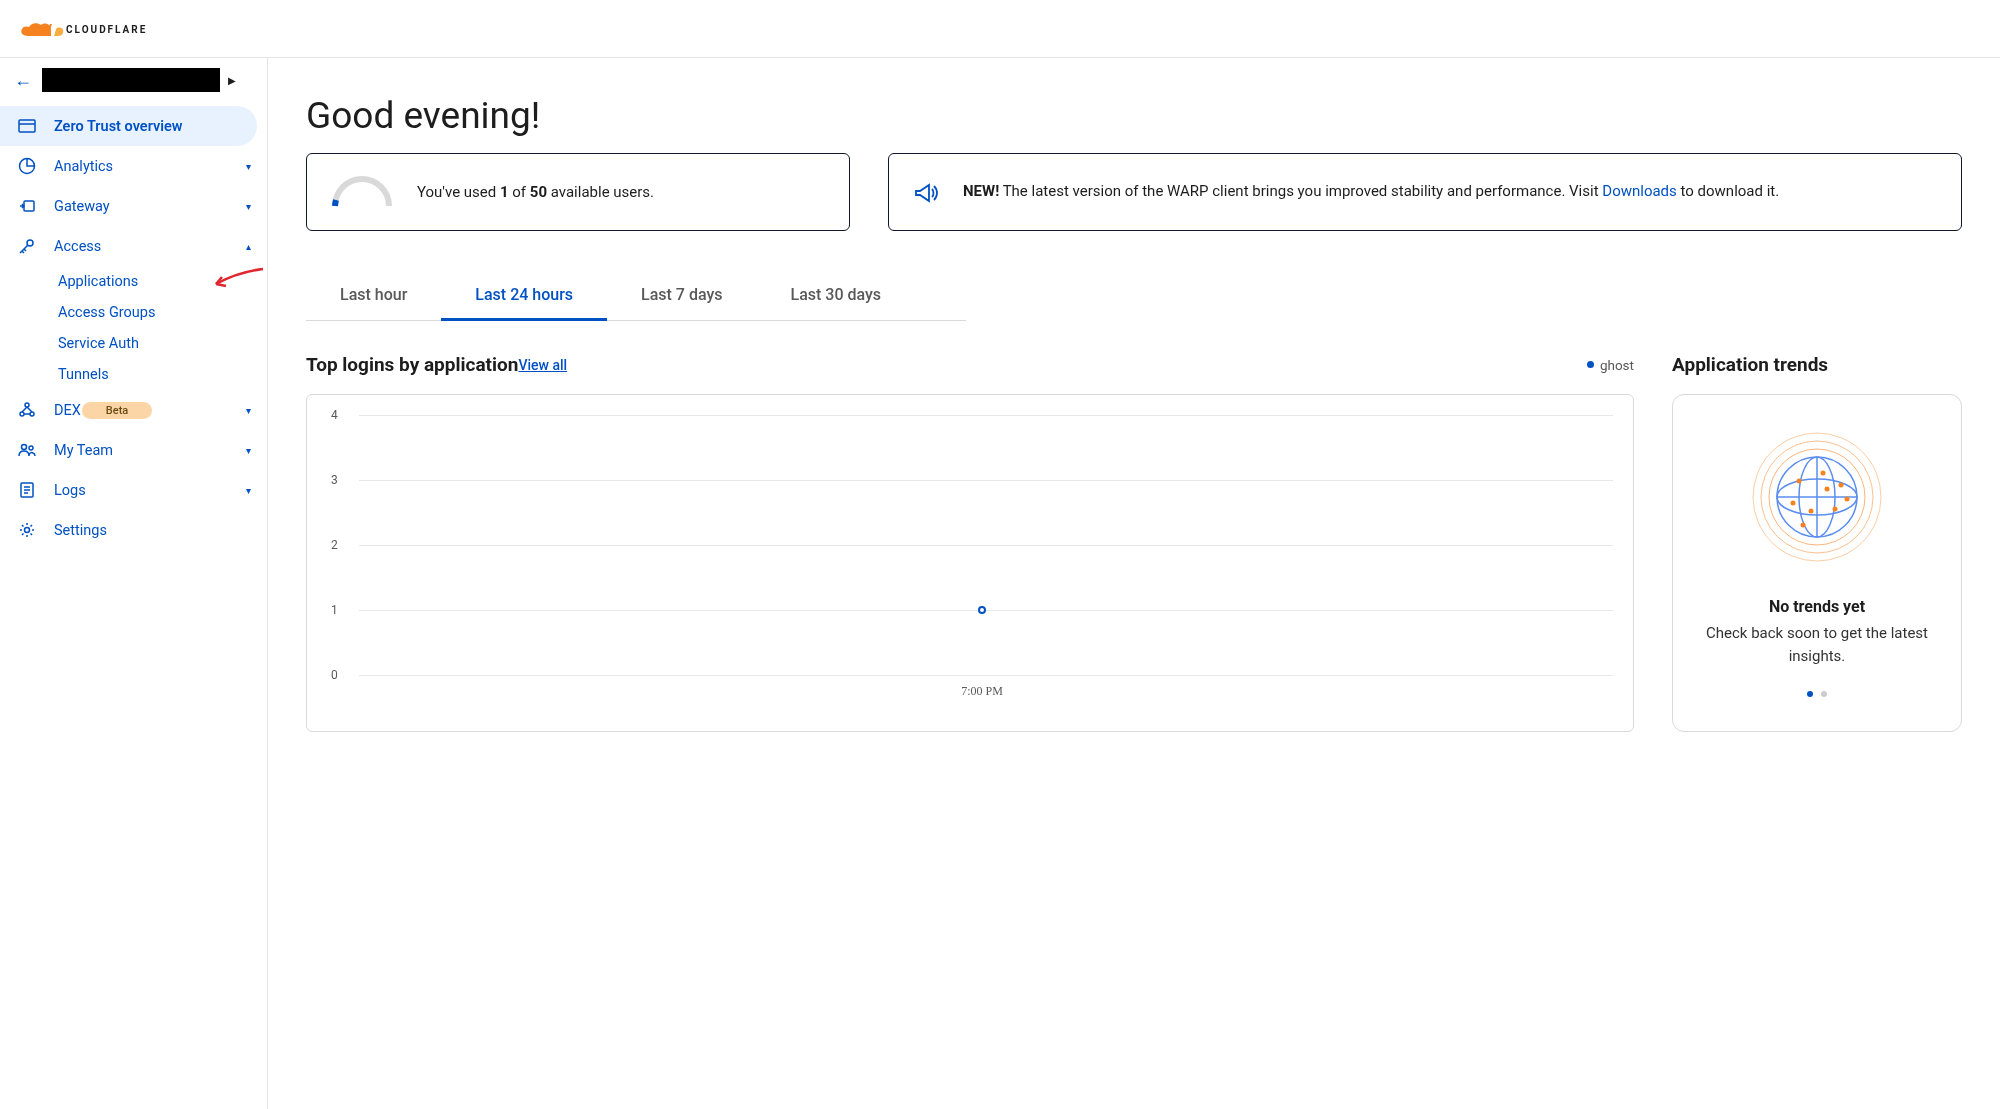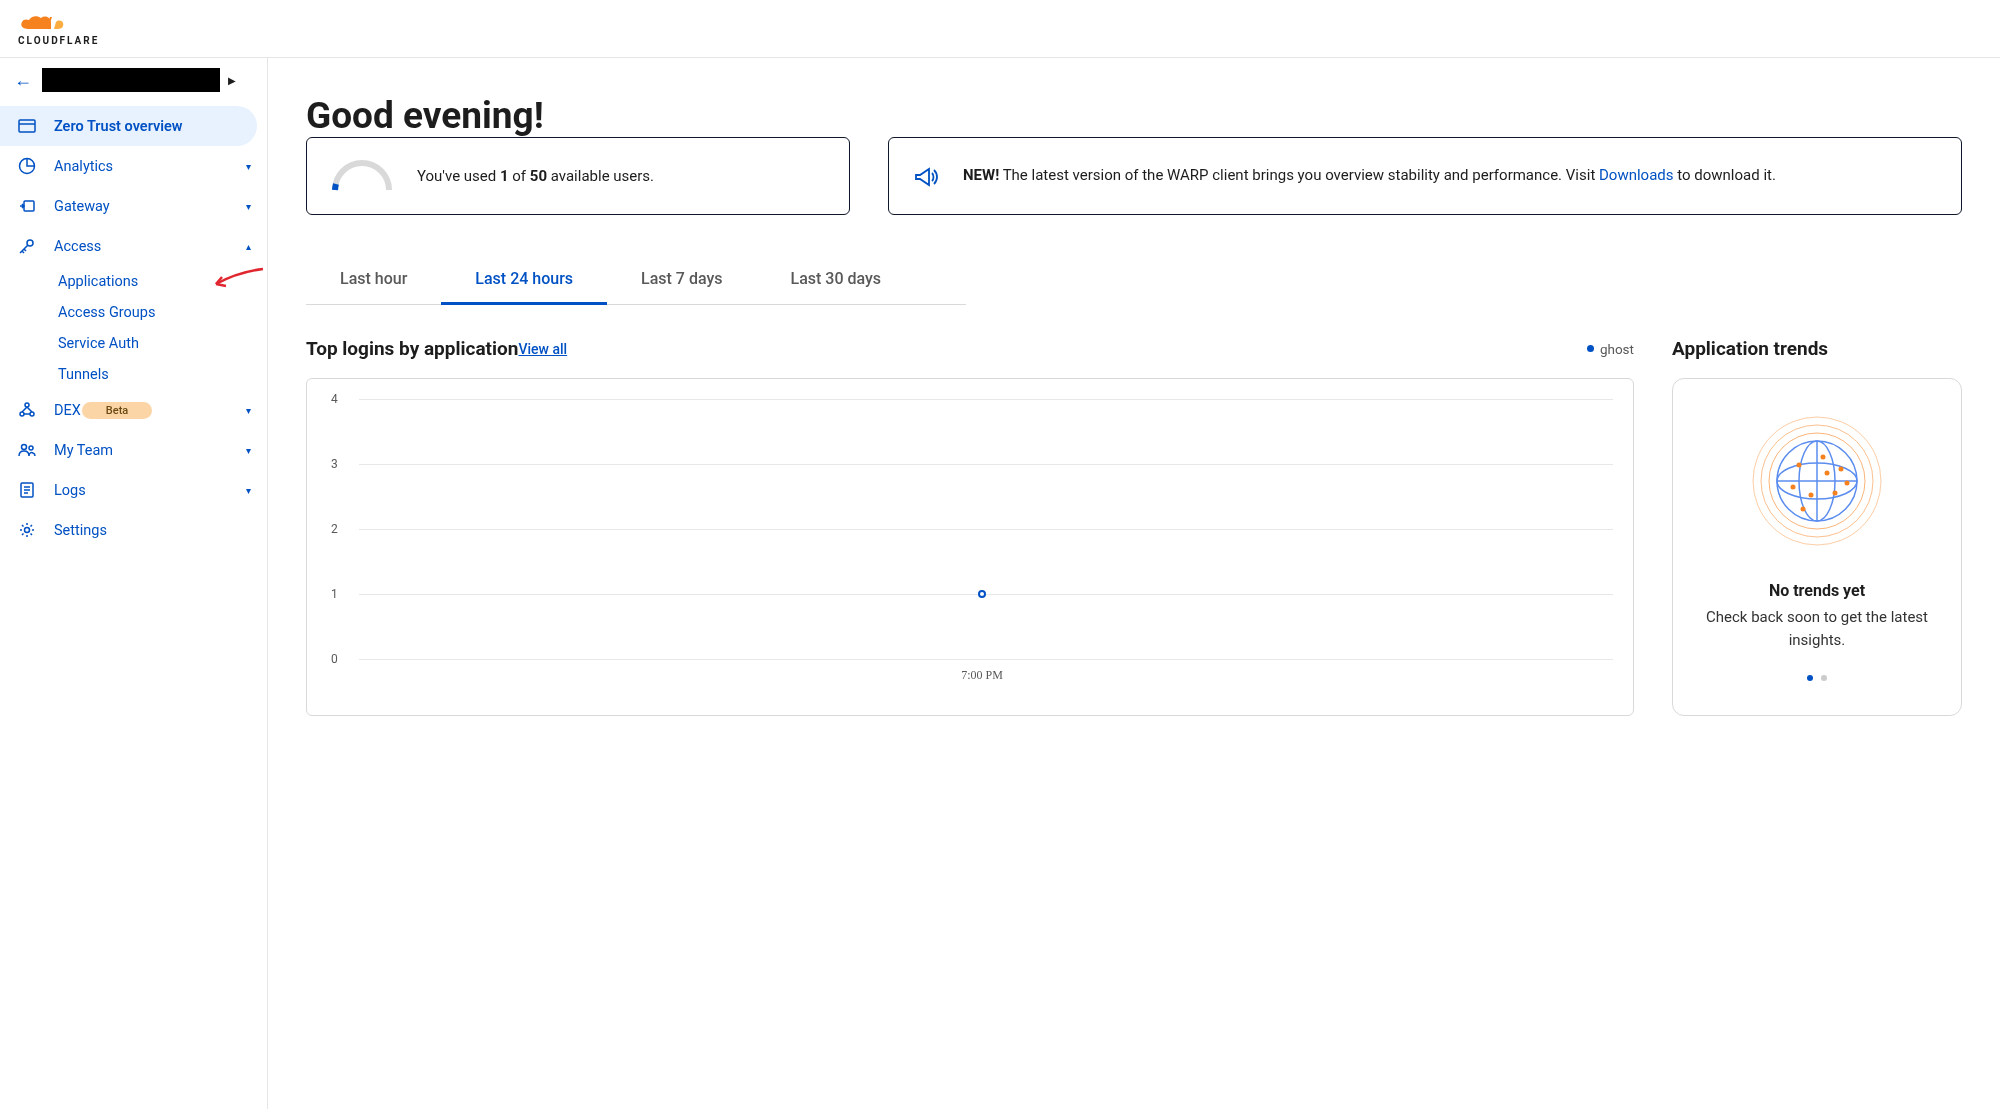--- a/index.html
+++ b/index.html
@@ -1,36 +1,36 @@
 <!DOCTYPE html>
 <html><head>
 <meta charset="utf-8">
 <style>
 * { margin: 0; padding: 0; box-sizing: border-box; }
 body { font-family: -apple-system, BlinkMacSystemFont, "Segoe UI", Roboto, sans-serif; color: #1d1d1d; background: #fff; }
 .header { height: 58px; display: flex; align-items: center; padding-left: 18px; border-bottom: 1px solid #e5e5e5; }
-.logo { display: flex; flex-direction: column; }
+.logo { display: flex; flex-direction: row; align-items: center; }
 .logo-cloud { width: 48px; height: 22px; position: relative; }
 .logo-text { font-size: 10px; font-weight: 700; letter-spacing: 2px; margin-top: 2px; }
 .container { display: flex; }
 .sidebar { width: 268px; border-right: 1px solid #e5e5e5; min-height: calc(100vh - 58px); }
 .account-row { display: flex; align-items: center; padding: 10px 14px 14px; }
 .back-arrow { color: #0051c3; font-size: 18px; margin-right: 10px; cursor: pointer; }
 .account-box { background: #000; width: 178px; height: 24px; }
 .play { margin-left: 8px; font-size: 10px; }
 .nav-item { display: flex; align-items: center; padding: 11px 18px; color: #0051c3; cursor: pointer; font-size: 14.5px; position: relative; }
 .nav-item.active { background: #e8f2ff; font-weight: 600; border-radius: 0 22px 22px 0; margin-right: 10px; }
 .nav-item .icon { width: 18px; height: 18px; margin-right: 18px; display: flex; align-items: center; justify-content: center; }
 .nav-item .chev { position: absolute; right: 16px; font-size: 10px; }
 .sub-items { padding-left: 58px; }
 .sub-item { padding: 7px 0; color: #0051c3; font-size: 14.5px; cursor: pointer; position: relative; }
 .badge { background: #fbd5a6; color: #6b4a13; font-size: 11px; padding: 2px 24px; border-radius: 10px; margin-left: 1px; font-weight: 500; }
 .arrow-annot { position: absolute; left: 150px; top: -2px; pointer-events: none; }
 .main { flex: 1; padding: 36px 38px; }
-h1 { font-size: 37px; font-weight: 700; }
+h1 { font-size: 37px; font-weight: 400; margin-bottom: 16px; }
 .subtitle { font-size: 16.5px; color: #222; margin-bottom: 40px; }
 .cards-row { display: flex; gap: 38px; margin-bottom: 40px; }
 .card { border: 1px solid #0f172a; border-radius: 6px; padding: 22px 24px; display: flex; align-items: center; gap: 24px; }
 .card.usage { width: 544px; }
 .card.news { flex: 1; }
 .gauge { width: 62px; height: 32px; }
 .usage-text { font-size: 15px; }
 .megaphone { width: 26px; height: 26px; color: #0051c3; flex-shrink: 0; margin-top: 2px; }
 .news-text { font-size: 15px; line-height: 1.55; }
 .news-text a { color: #0051c3; text-decoration: none; }
@@ -200,21 +200,21 @@
           <span>You've used </span><b>1</b><span> of </span><b>50</b><span> available users.</span>
         </div>
       </div>
 
       <div class="card news">
         <svg class="megaphone" viewBox="0 0 26 26" fill="none" stroke="#0051c3" stroke-width="1.8">
           <path d="M3 11 L3 15 L7 15 L16 21 L16 5 L7 11 Z"></path>
             <path d="M19 9 C21 11 21 15 19 17 M21 6 C25 10 25 16 21 20"></path>
         </svg>
         <div class="news-text">
-          <b>NEW!</b><span> The latest version of the WARP client brings you overview stability and performance. Visit </span><a href="#">Downloads</a><span> to download it.</span>
+          <b>NEW!</b><span> The latest version of the WARP client brings you improved stability and performance. Visit </span><a href="#">Downloads</a><span> to download it.</span>
         </div>
       </div>
     </div>
 
     <div class="tabs">
       <div class="tab">Last hour</div>
       <div class="tab active">Last 24 hours</div>
       <div class="tab">Last 7 days</div>
       <div class="tab">Last 30 days</div>
     </div>

